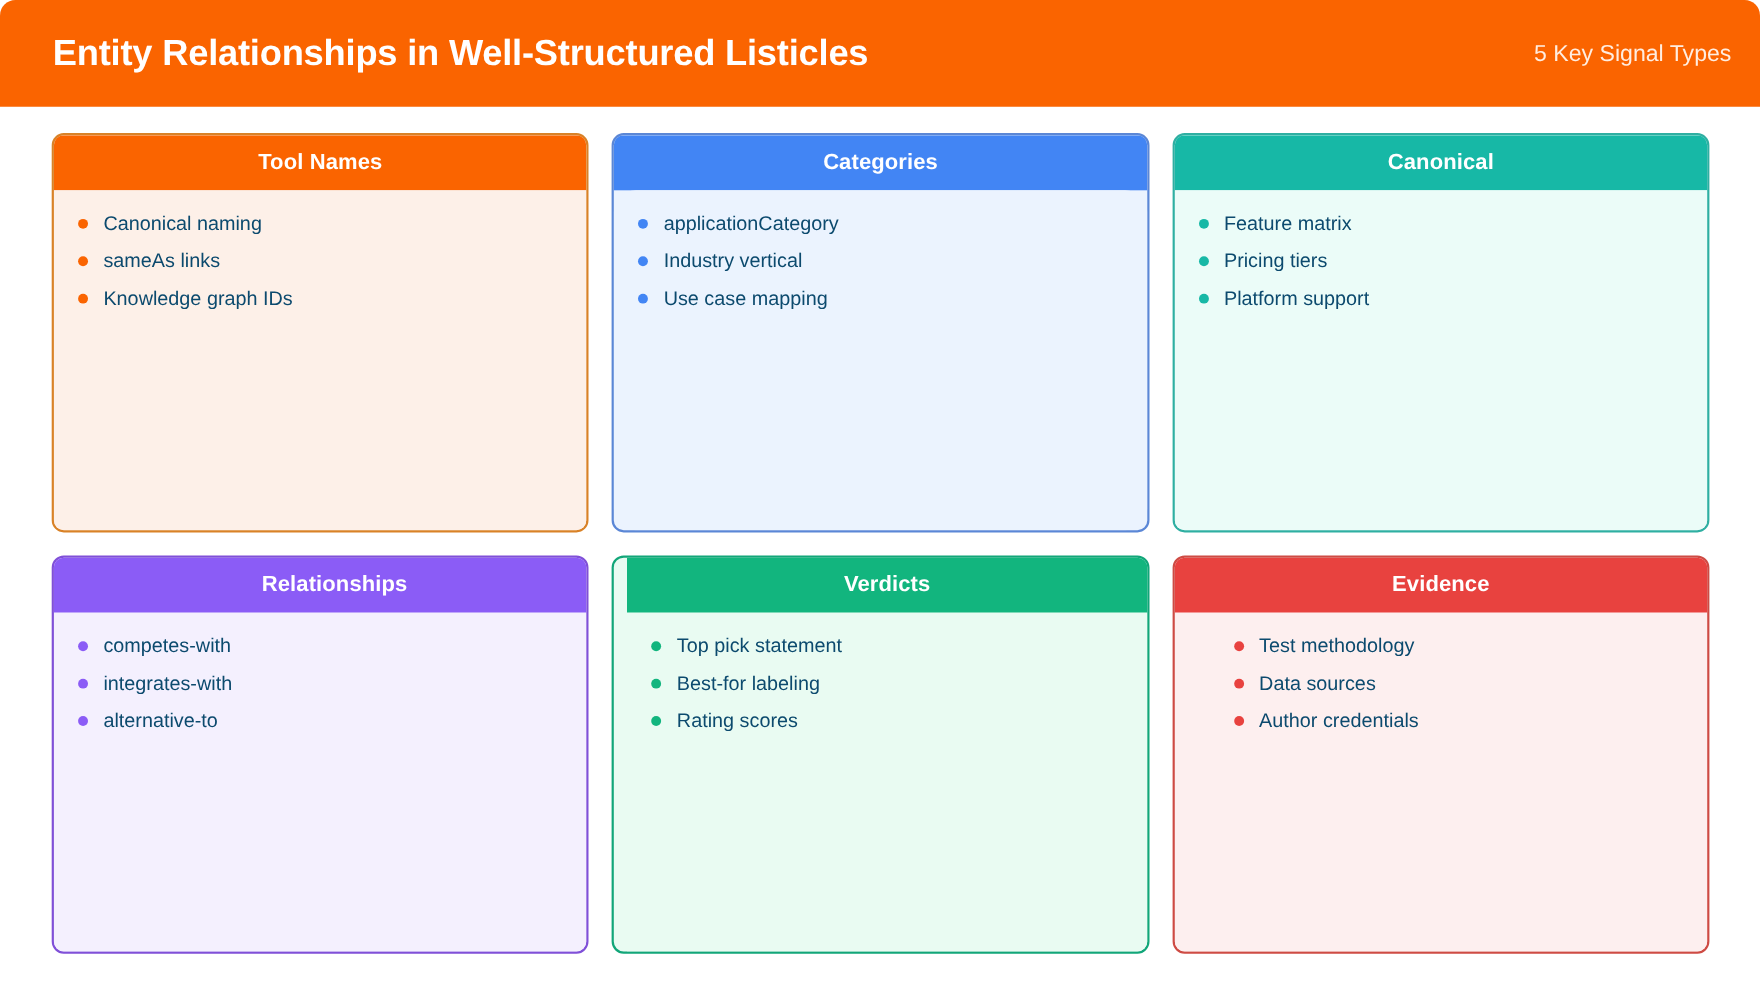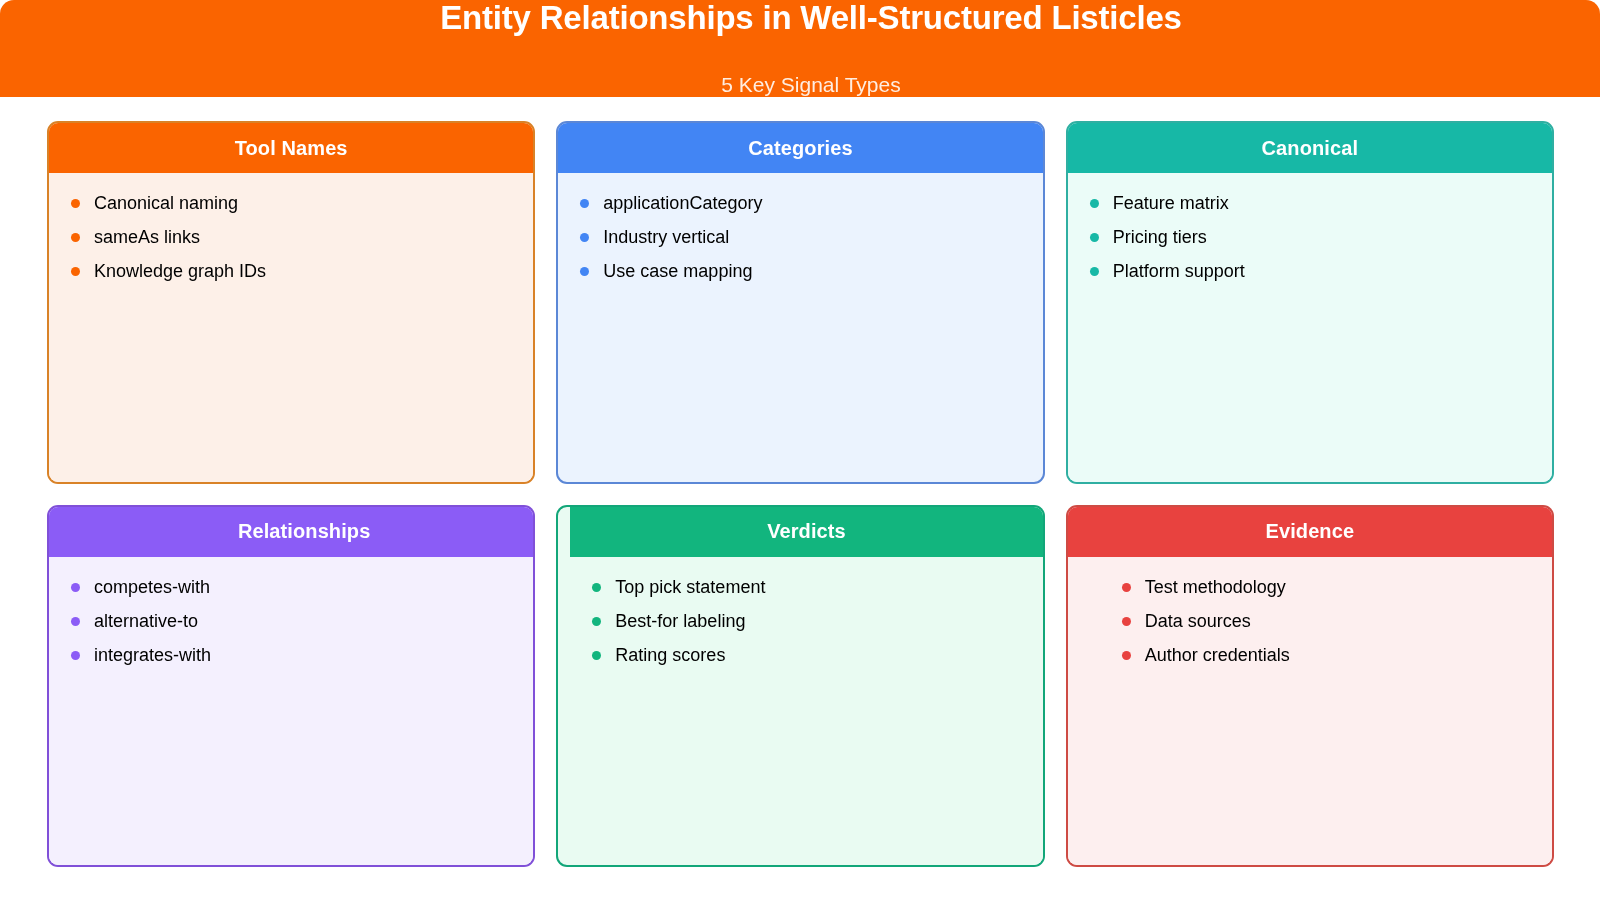--- a/index.html
+++ b/index.html
@@ -26,21 +26,20 @@
     top: 0;
     width: 1600px;
     height: 97px;
     background: #FA6400;
     border-top-left-radius: 14px;
     border-top-right-radius: 14px;
     display: flex;
     align-items: center;
     justify-content: space-between;
     padding: 0 26px 0 48px;
-    flex-direction: column;
   }
 
   .topbar-title {
     color: #ffffff;
     font-size: 33px;
     font-weight: bold;
     letter-spacing: -0.2px;
     line-height: 1.1;
     white-space: nowrap;
   }
@@ -110,21 +109,21 @@
     width: 9px;
     height: 9px;
     border-radius: 50%;
     margin-top: 7px;
     margin-right: 14px;
     flex: 0 0 9px;
   }
 
   .bullet-text {
     font-size: 18px;
-    color: #000000;
+    color: #0c4a6e;
     line-height: 22px;
   }
 </style>
 </head>
 <body>
 
 <div id="page">
 
   <div class="topbar">
     <div class="topbar-title">Entity Relationships in Well-Structured Listicles</div>
@@ -200,25 +199,25 @@
           <span>Relationships</span>
         </div>
         <div class="card-body" style="background: rgb(244, 240, 254);">
           <ul class="bullet-list">
             <li class="bullet-item">
               <span class="bullet-dot" style="background: rgb(139, 92, 246);"></span>
               <span class="bullet-text">competes-with</span>
             </li>
             <li class="bullet-item">
               <span class="bullet-dot" style="background: rgb(139, 92, 246);"></span>
+              <span class="bullet-text">integrates-with</span>
+            </li>
+            <li class="bullet-item">
+              <span class="bullet-dot" style="background: rgb(139, 92, 246);"></span>
               <span class="bullet-text">alternative-to</span>
-            </li>
-            <li class="bullet-item">
-              <span class="bullet-dot" style="background: rgb(139, 92, 246);"></span>
-              <span class="bullet-text">integrates-with</span>
             </li>
           </ul>
         </div>
       </div>
       <div class="card" style="border-color: rgb(18, 166, 121); background: rgb(233, 251, 242); padding-left: 12px;">
         <div class="card-header" style="background: rgb(18, 181, 126);">
           <span>Verdicts</span>
         </div>
         <div class="card-body" style="background: rgb(233, 251, 242);">
           <ul class="bullet-list">

